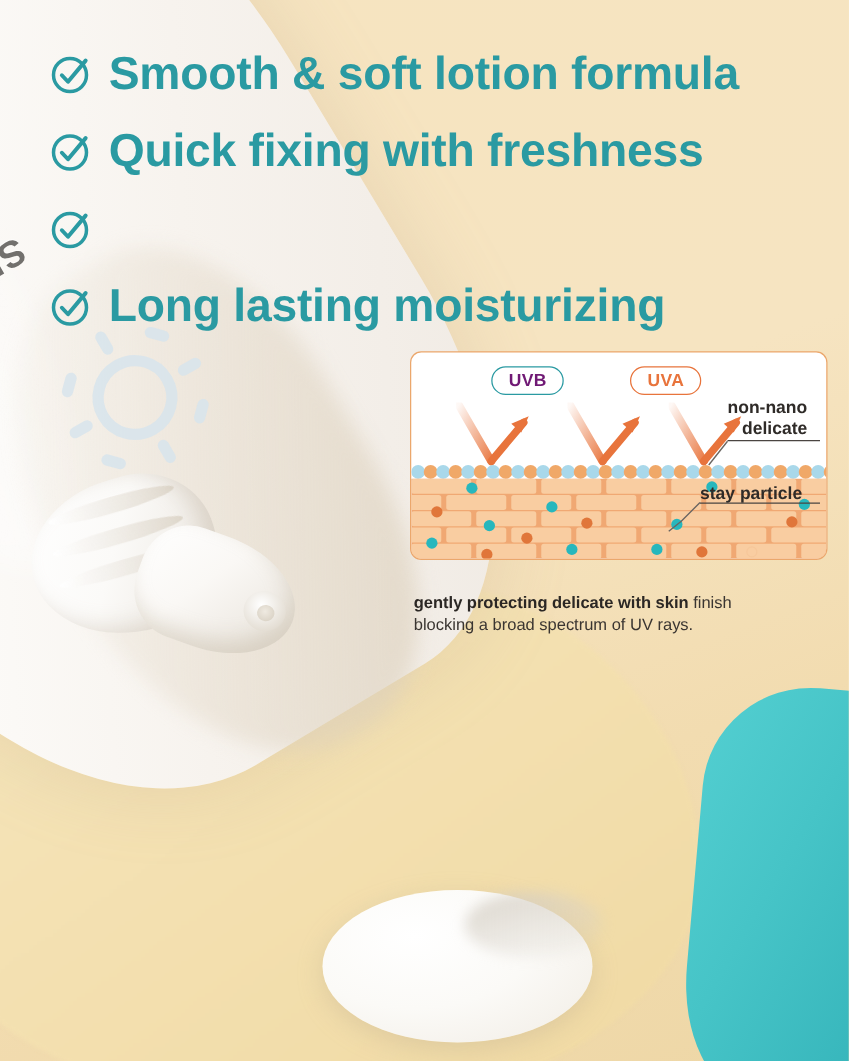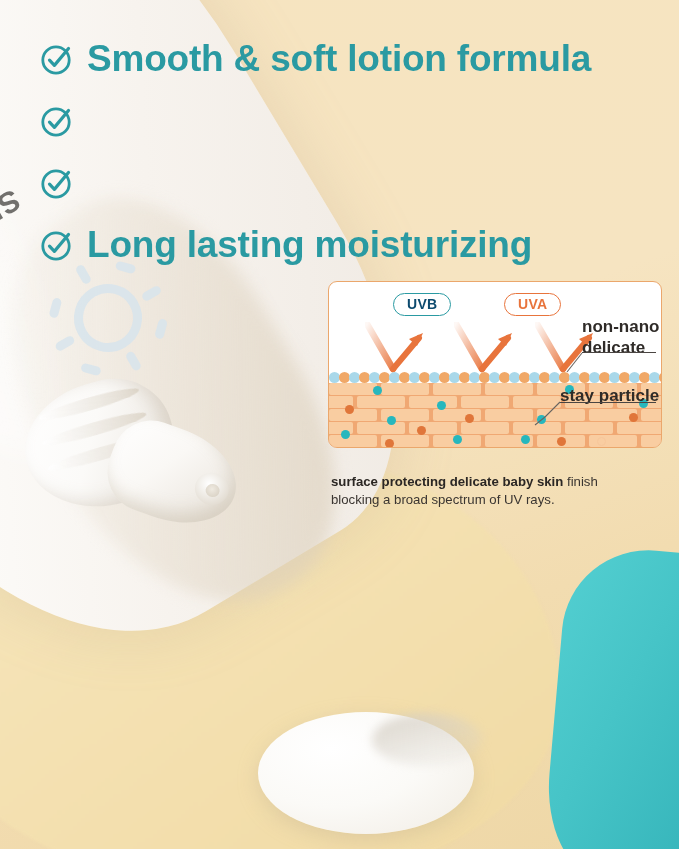--- a/index.html
+++ b/index.html
@@ -119,21 +119,21 @@
 
   
   .diagram{
     position:absolute; left:328px; top:281px; width:334px; height:167px;
     background:#ffffff; border:1.6px solid #eba76c; border-radius:9px; overflow:hidden;
   }
   .badge{
     position:absolute; top:11px; padding:2px 13px 3px; border-radius:12px;
     font-size:14px; font-weight:700; letter-spacing:.3px; background:#fff;
   }
-  .badge-uvb{ left:64px; color:#0c4a6e; border:1.6px solid #2a9aa2; }
+  .badge-uvb{ left:64px; color:#701a75; border:1.6px solid #2a9aa2; }
   .badge-uva{ left:175px; color:#e8743c; border:1.6px solid #e8743c; }
 
   .ray{ position:absolute; width:62px; height:52px; }
   .barrier{
     position:absolute; left:0; right:0; top:88px; height:15px;
     display:flex; align-items:center;
   }
   .pbead{ width:11px; height:11px; border-radius:50%; margin-right:-1px; flex:0 0 auto; }
 
   .skin{
@@ -144,22 +144,23 @@
   .brow{ position:absolute; left:0; right:0; height:12px; }
   .brick{
     position:absolute; height:12px; background:#f9cda1; border-radius:2px;
   }
   .dot{ position:absolute; width:9px; height:9px; border-radius:50%; }
   .dot-teal{ background:#27b7bd; }
   .dot-orange{ background:#e0763a; }
   .dot-hollow{ background:transparent; border:1.4px solid #f6c79a; }
 
   .anno{
-    position:absolute; font-size:17px; font-weight:700; color:#2f2b28; line-height:1.22;
+    position:absolute; font-size:14px; font-weight:700; color:#2f2b28; line-height:1.22;
     font-family:"Liberation Sans", sans-serif;
+    text-align:right;
   }
   .anno-nonnano{ left:253px; top:35px; }
   .anno-nano{ left:231px; top:104px; }
   .anno-ul{ position:absolute; height:1.4px; background:#4a4542; }
   .leader{ position:absolute; }
 
   
   .caption{
     position:absolute; left:331px; top:454px; width:340px;
     font-size:13.2px; line-height:1.42; color:#3a3531;
@@ -219,20 +220,21 @@
       </span>
       <span class="feature-text">Smooth &amp; soft lotion formula</span>
     </div>
     <div class="feature-row">
       <span class="check-icon">
         <svg viewBox="0 0 34 34" width="34" height="34">
           <circle cx="16" cy="18" r="13.2" fill="none" stroke="#2a9aa2" stroke-width="2.8"></circle>
           <path d="M9.5 18.2 L14.4 23.4 L28.5 6.5" fill="none" stroke="#2a9aa2" stroke-width="3.2" stroke-linecap="round" stroke-linejoin="round"></path>
         </svg>
       </span>
+      <span class="feature-text">Quick fixing with freshness</span>
     </div>
     <div class="feature-row">
       <span class="check-icon">
         <svg viewBox="0 0 34 34" width="34" height="34">
           <circle cx="16" cy="18" r="13.2" fill="none" stroke="#2a9aa2" stroke-width="2.8"></circle>
           <path d="M9.5 18.2 L14.4 23.4 L28.5 6.5" fill="none" stroke="#2a9aa2" stroke-width="3.2" stroke-linecap="round" stroke-linejoin="round"></path>
         </svg>
       </span>
     </div>
     <div class="feature-row">
@@ -389,17 +391,17 @@
       <div>stay particle</div>
     </div>
     <div class="anno-ul" style="left:231px;top:120px;width:96px;"></div>
     <svg class="leader" style="left:204px;top:119px;" width="32" height="28">
       <path d="M27 1 L12 16 L2 24" stroke="#6a6561" stroke-width="1.1" fill="none"></path>
     </svg>
   </div>
 
   <div class="caption">
     <br>
-    <b>surface protecting delicate baby skin</b><span> finish</span><br>
+    <b>gently protecting delicate with skin</b><span> finish</span><br>
     <span>blocking a broad spectrum of UV rays.</span>
   </div>
 
 </div>
 
 </body></html>

